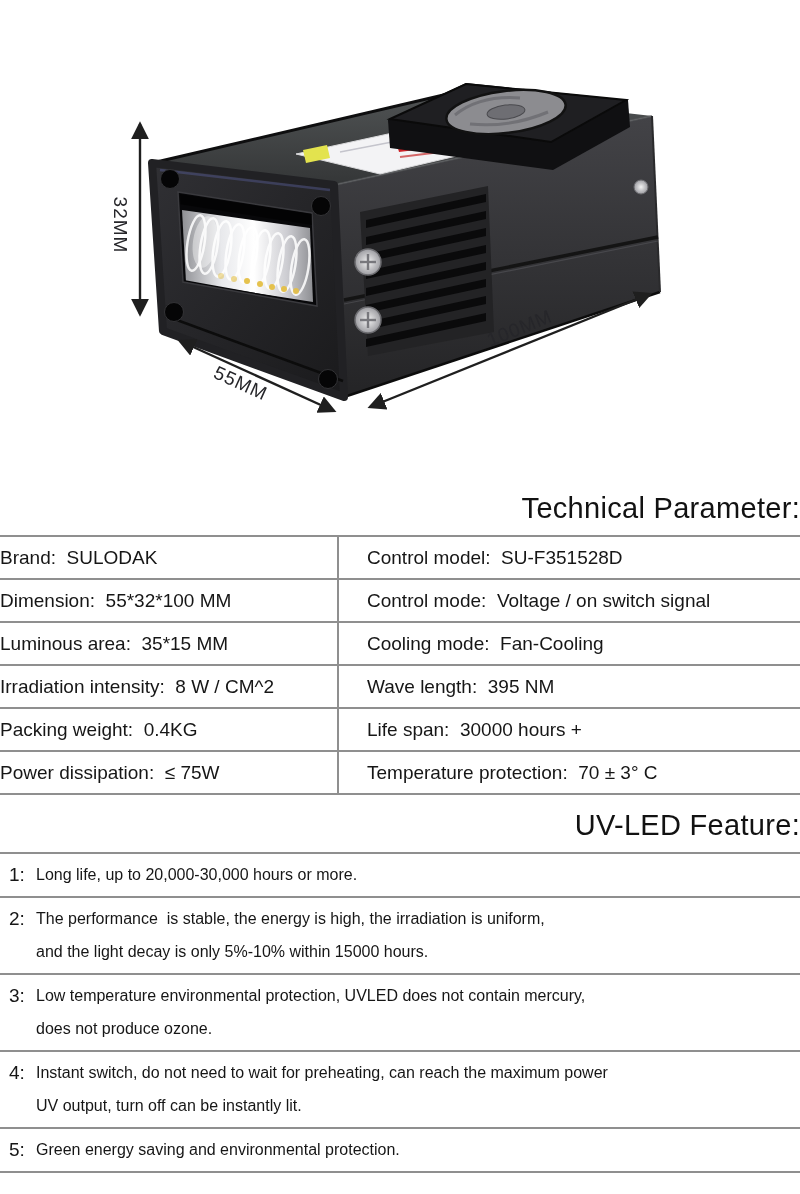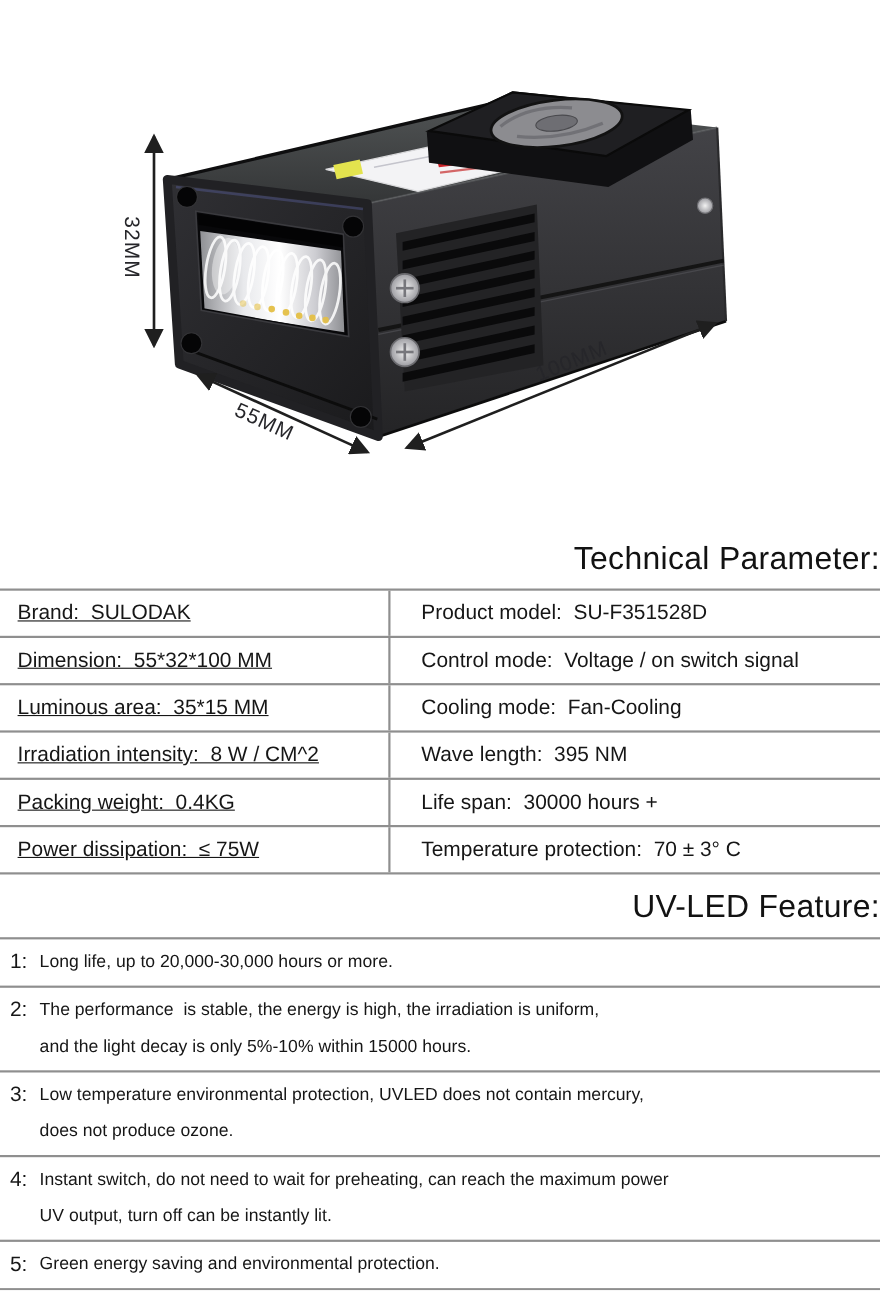--- a/index.html
+++ b/index.html
@@ -8,21 +8,21 @@
     font-family:"Liberation Sans", sans-serif;
   }
   .figure { display:block; background:#fff; }
   .section-heading {
     font-size:29px; line-height:34px; color:#121212;
     padding:13px 0 10px 10px; letter-spacing:.3px; font-weight:400;text-align:right;
   }
   .tech-table { border-top:2px solid #8f8f8f; }
   .t-row { display:flex; border-bottom:2px solid #8f8f8f; }
   .t-cell { font-size:19px; line-height:41px; white-space:pre; color:#161616; }
-  .t-left  { width:337px; padding-left:16px;text-decoration:underline; }
+  .t-left  { width:337px; padding-left:0; }
   .t-right { flex:1; border-left:2px solid #8f8f8f; padding-left:28px; }
   .feature-list { border-top:2px solid #8f8f8f; }
   .f-item { display:flex; padding:4px 0 5px 0; border-bottom:2px solid #8f8f8f; }
   .f-num { width:27px; padding-left:9px; font-size:19px; line-height:33px; color:#161616; flex:none; }
   .f-lines { flex:1; }
   .f-line { font-size:16px; line-height:33px; white-space:pre-wrap; color:#161616; }
   .dim-text { font-size:19px; letter-spacing:1px; fill:#26262a; font-weight:500; }
 </style>
 </head>
 <body>
@@ -169,21 +169,21 @@
       <text class="dim-text" x="522" y="334" text-anchor="middle" transform="rotate(-22 522 334)">100MM</text>
     </g>
   </g>
 </svg>
 
 <div class="section-heading">Technical Parameter:</div>
 
 <div class="tech-table">
   <div class="t-row">
     <div class="t-cell t-left">Brand:  SULODAK</div>
-    <div class="t-cell t-right">Product model:  SU-F351528D</div>
+    <div class="t-cell t-right">Control model:  SU-F351528D</div>
   </div>
   <div class="t-row">
     <div class="t-cell t-left">Dimension:  55*32*100 MM</div>
     <div class="t-cell t-right">Control mode:  Voltage / on switch signal</div>
   </div>
   <div class="t-row">
     <div class="t-cell t-left">Luminous area:  35*15 MM</div>
     <div class="t-cell t-right">Cooling mode:  Fan-Cooling</div>
   </div>
   <div class="t-row">

